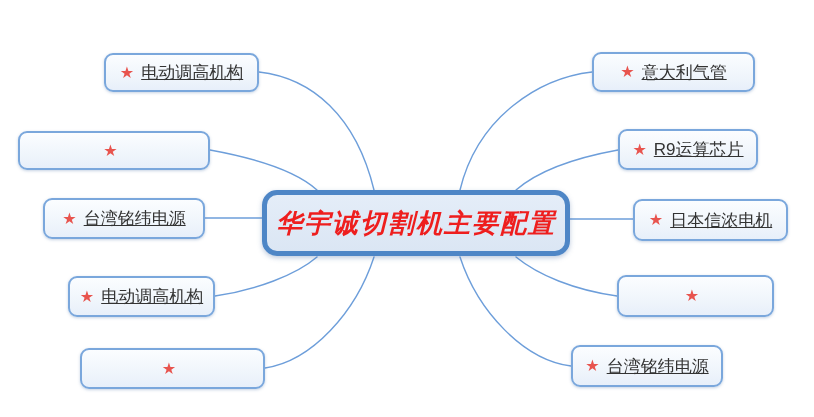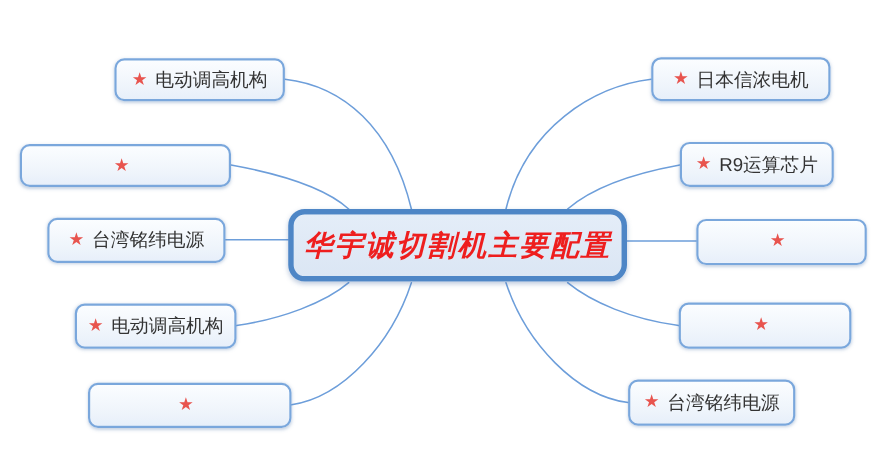--- a/index.html
+++ b/index.html
@@ -47,20 +47,21 @@
     color: #e8544e;
     font-size: 16px;
     line-height: 1;
     margin-right: 7px;
     flex: 0 0 auto;
   }
   .branch-label {
     color: #333333;
     font-size: 17px;
     line-height: 1;
+    text-decoration: underline;
   }
   .central {
     border: 5px solid #4e86c6;
     border-radius: 15px;
     background: linear-gradient(180deg, #e4edf8 0%, #dbe6f4 100%);
     box-shadow: 0 2px 5px rgba(70, 105, 160, 0.35);
     justify-content: center;
   }
   .central-label {
     color: #ee1e1e;
@@ -111,30 +112,31 @@
     <span class="star">★</span>
     <span class="branch-label">电动调高机构</span>
   </div>
 
   <div class="node branch" style="left:80px; top:348px; width:185px; height:41px;">
     <span class="star">★</span>
   </div>
 
   <div class="node branch" style="left:592px; top:52px; width:163px; height:40px;">
     <span class="star">★</span>
-    <span class="branch-label">日本信浓电机</span>
+    <span class="branch-label">意大利气管</span>
   </div>
 
   <div class="node branch" style="left:618px; top:129px; width:140px; height:41px;">
     <span class="star">★</span>
     <span class="branch-label">R9运算芯片</span>
   </div>
 
   <div class="node branch" style="left:633px; top:199px; width:155px; height:42px;">
     <span class="star">★</span>
+    <span class="branch-label">日本信浓电机</span>
   </div>
 
   <div class="node branch" style="left:617px; top:275px; width:157px; height:42px;">
     <span class="star">★</span>
   </div>
 
   <div class="node branch" style="left:571px; top:345px; width:152px; height:42px;">
     <span class="star">★</span>
     <span class="branch-label">台湾铭纬电源</span>
   </div>

